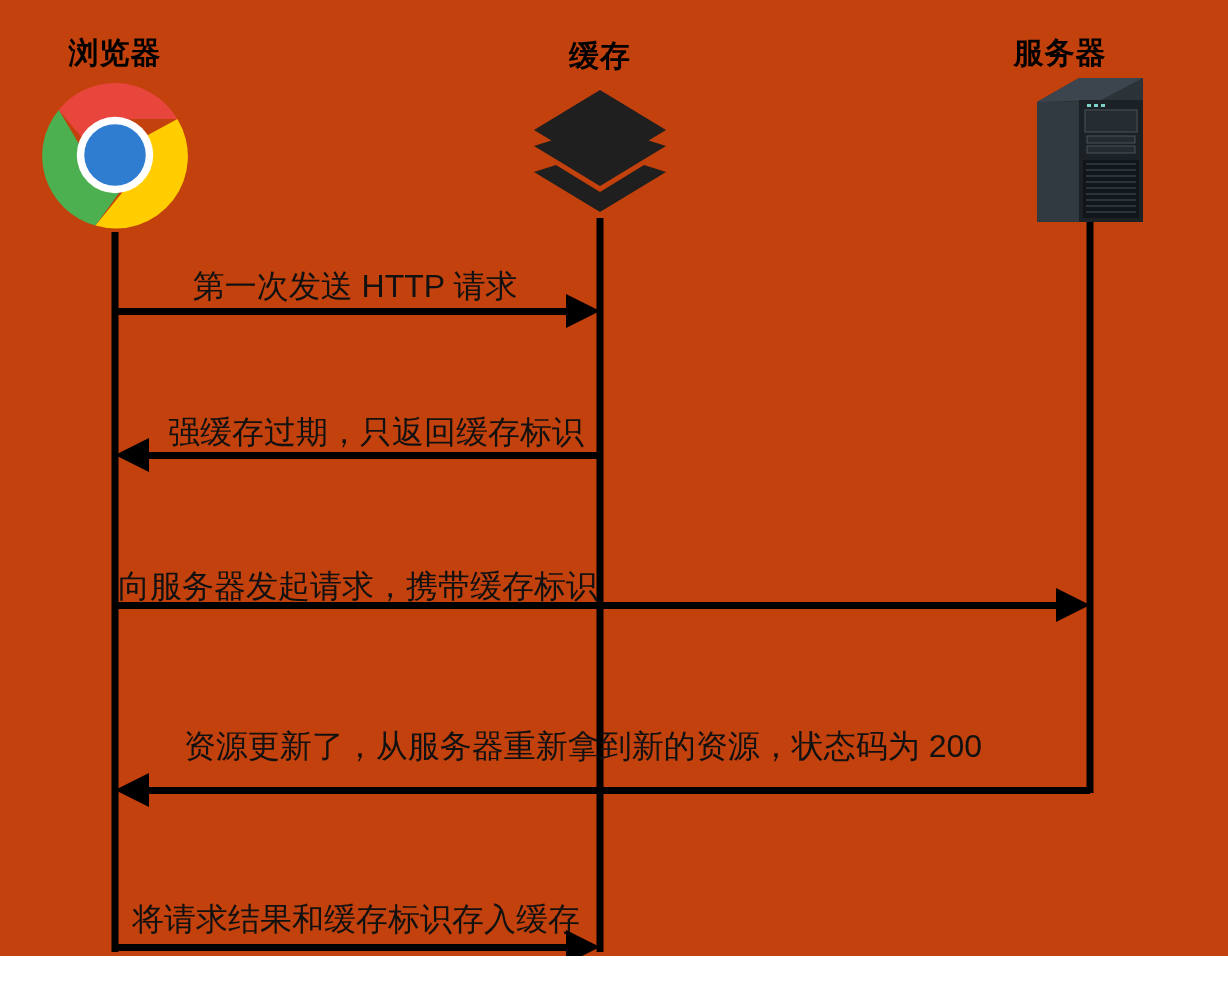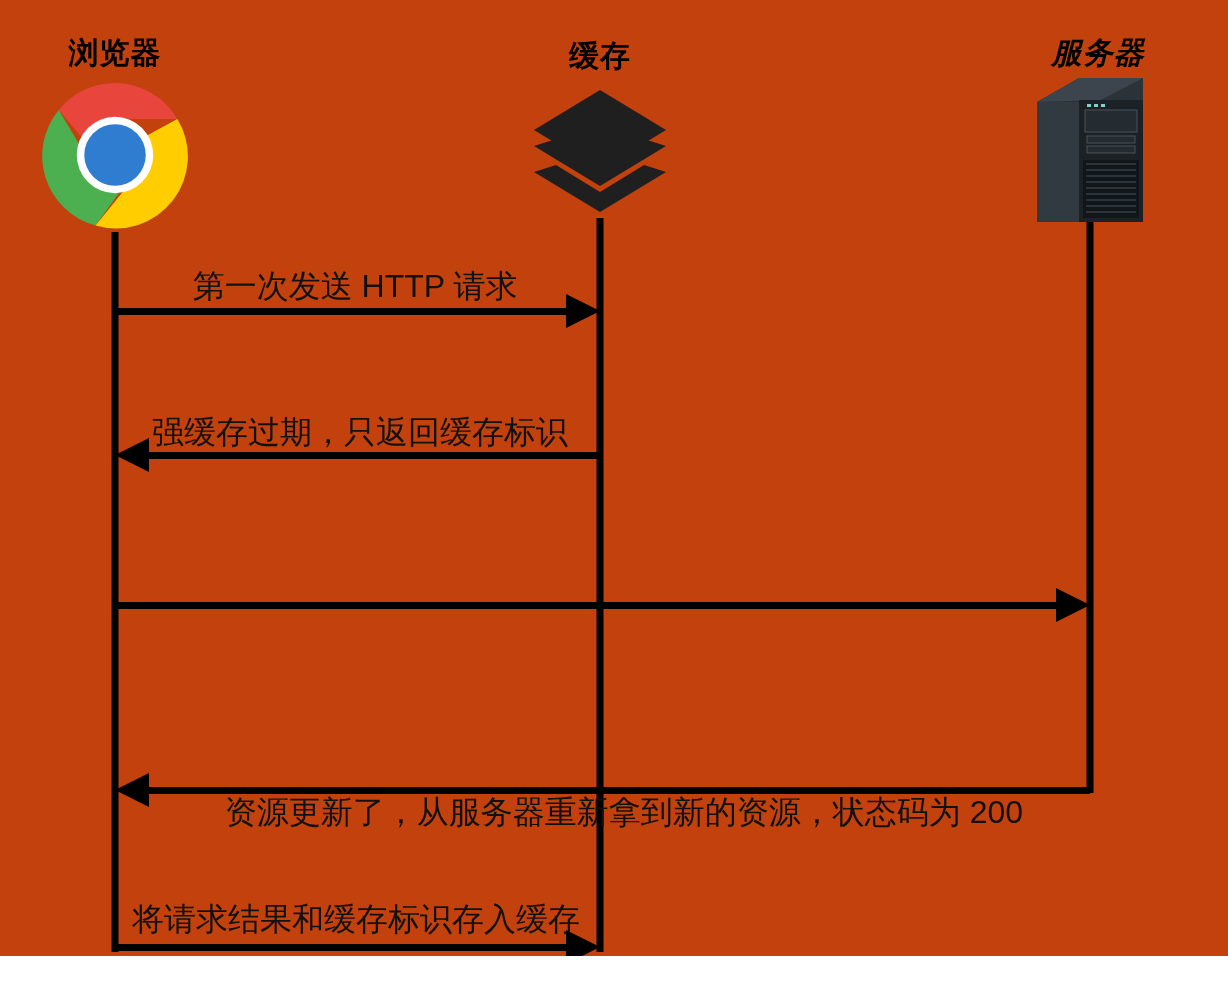--- a/index.html
+++ b/index.html
@@ -102,21 +102,21 @@
 </style>
 </head>
 <body>
 
 <div id="canvas">
 
   <div class="actor-label" id="label-browser" style="left: 115px; top: 38px;">浏览器</div>
 
   <div class="actor-label" id="label-cache" style="left: 600px; top: 41px;">缓存</div>
 
-  <div class="actor-label" id="label-server" style="left: 1098px; top: 38px; font-style: italic;">服务器</div>
+  <div class="actor-label" id="label-server" style="left: 1060px; top: 38px;">服务器</div>
 
   <div class="actor-icon" id="icon-browser" style="left: 115px; top: 80px;">
     <div class="chrome-logo">
       <svg viewBox="0 0 100 100" width="150" height="150">
         <g>
 
           <path d="M50 2 A48 48 0 0 1 91.6 26 L55 26 A25 25 0 0 0 30.5 41.5 L12.5 20 A48 48 0 0 1 50 2 Z" fill="#E8453C"></path>
 
           <path d="M12.5 20 L31 51 A25 25 0 0 0 53 74.8 L37 97 A48 48 0 0 1 12.5 20 Z" fill="#4CAF50"></path>
 
@@ -181,28 +181,29 @@
   </div>
 
   <div class="lifeline" id="lifeline-browser" style="left: 115px; top: 232px; height: 720px;"></div>
   <div class="lifeline" id="lifeline-cache" style="left: 600px; top: 218px; height: 734px;"></div>
   <div class="lifeline" id="lifeline-server" style="left: 1090px; top: 222px; height: 571px;"></div>
 
   <div class="msg-label" id="msg-label-0" style="left: 355px; top: 270px;">第一次发送 HTTP 请求</div>
   <div class="msg-line" id="msg-line-0" style="left: 115px; top: 307.5px; width: 455px;"></div>
   <div class="msg-head right" id="msg-head-0" style="left: 566px; top: 294px;"></div>
 
-  <div class="msg-label" id="msg-label-1" style="left: 360px; top: 416px;">强缓存过期，只返回缓存标识</div>
+  <div class="msg-label" id="msg-label-1" style="left: 376px; top: 416px;">强缓存过期，只返回缓存标识</div>
   <div class="msg-line" id="msg-line-1" style="left: 145px; top: 451.5px; width: 455px;"></div>
   <div class="msg-head left" id="msg-head-1" style="left: 115px; top: 438px;"></div>
 
+  <div class="msg-label" id="msg-label-2" style="left: 358px; top: 570px;">向服务器发起请求，携带缓存标识</div>
   <div class="msg-line" id="msg-line-2" style="left: 115px; top: 601.5px; width: 945px;"></div>
   <div class="msg-head right" id="msg-head-2" style="left: 1056px; top: 588px;"></div>
 
-  <div class="msg-label" id="msg-label-3" style="left: 583px; top: 796px; margin-left: 41px;">资源更新了，从服务器重新拿到新的资源，状态码为 200</div>
+  <div class="msg-label" id="msg-label-3" style="left: 583px; top: 730px;">资源更新了，从服务器重新拿到新的资源，状态码为 200</div>
   <div class="msg-line" id="msg-line-3" style="left: 145px; top: 786.5px; width: 945px;"></div>
   <div class="msg-head left" id="msg-head-3" style="left: 115px; top: 773px;"></div>
 
   <div class="msg-label" id="msg-label-4" style="left: 356px; top: 903px; text-align: center;">将请求结果和缓存标识存入缓存</div>
   <div class="msg-line" id="msg-line-4" style="left: 115px; top: 943.5px; width: 455px;"></div>
   <div class="msg-head right" id="msg-head-4" style="left: 566px; top: 930px;"></div>
 
 
 </div>
 

